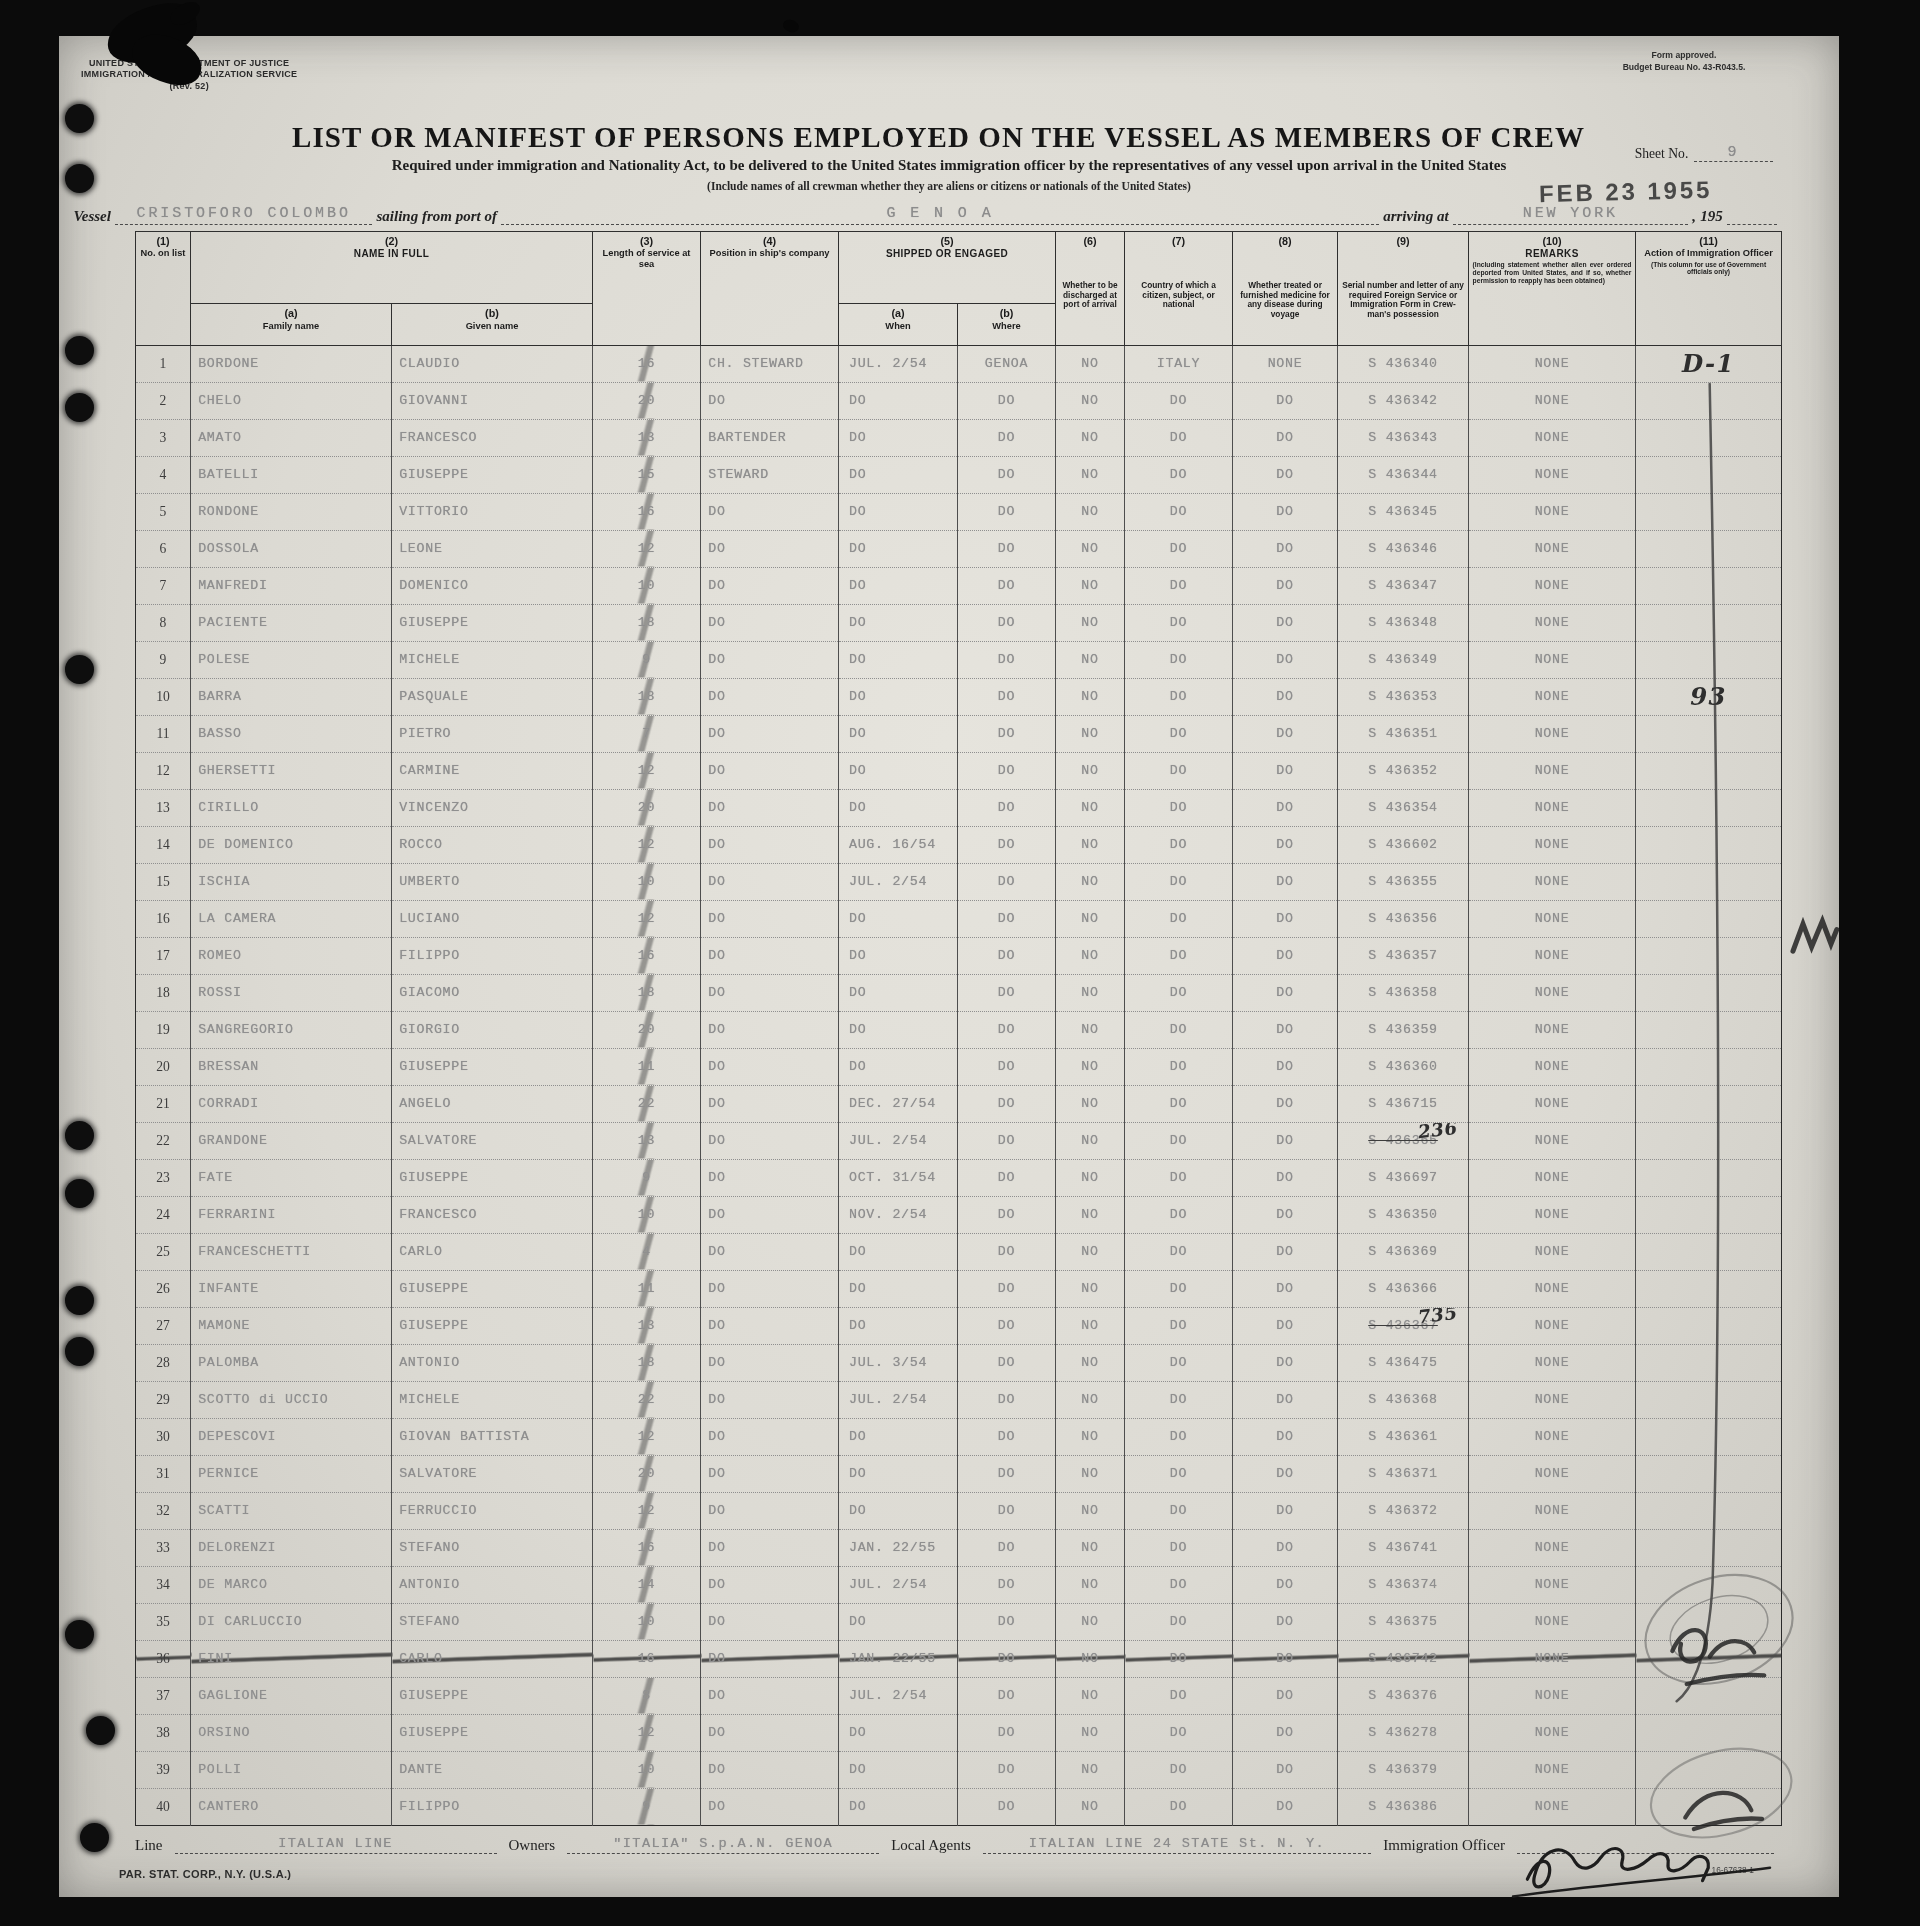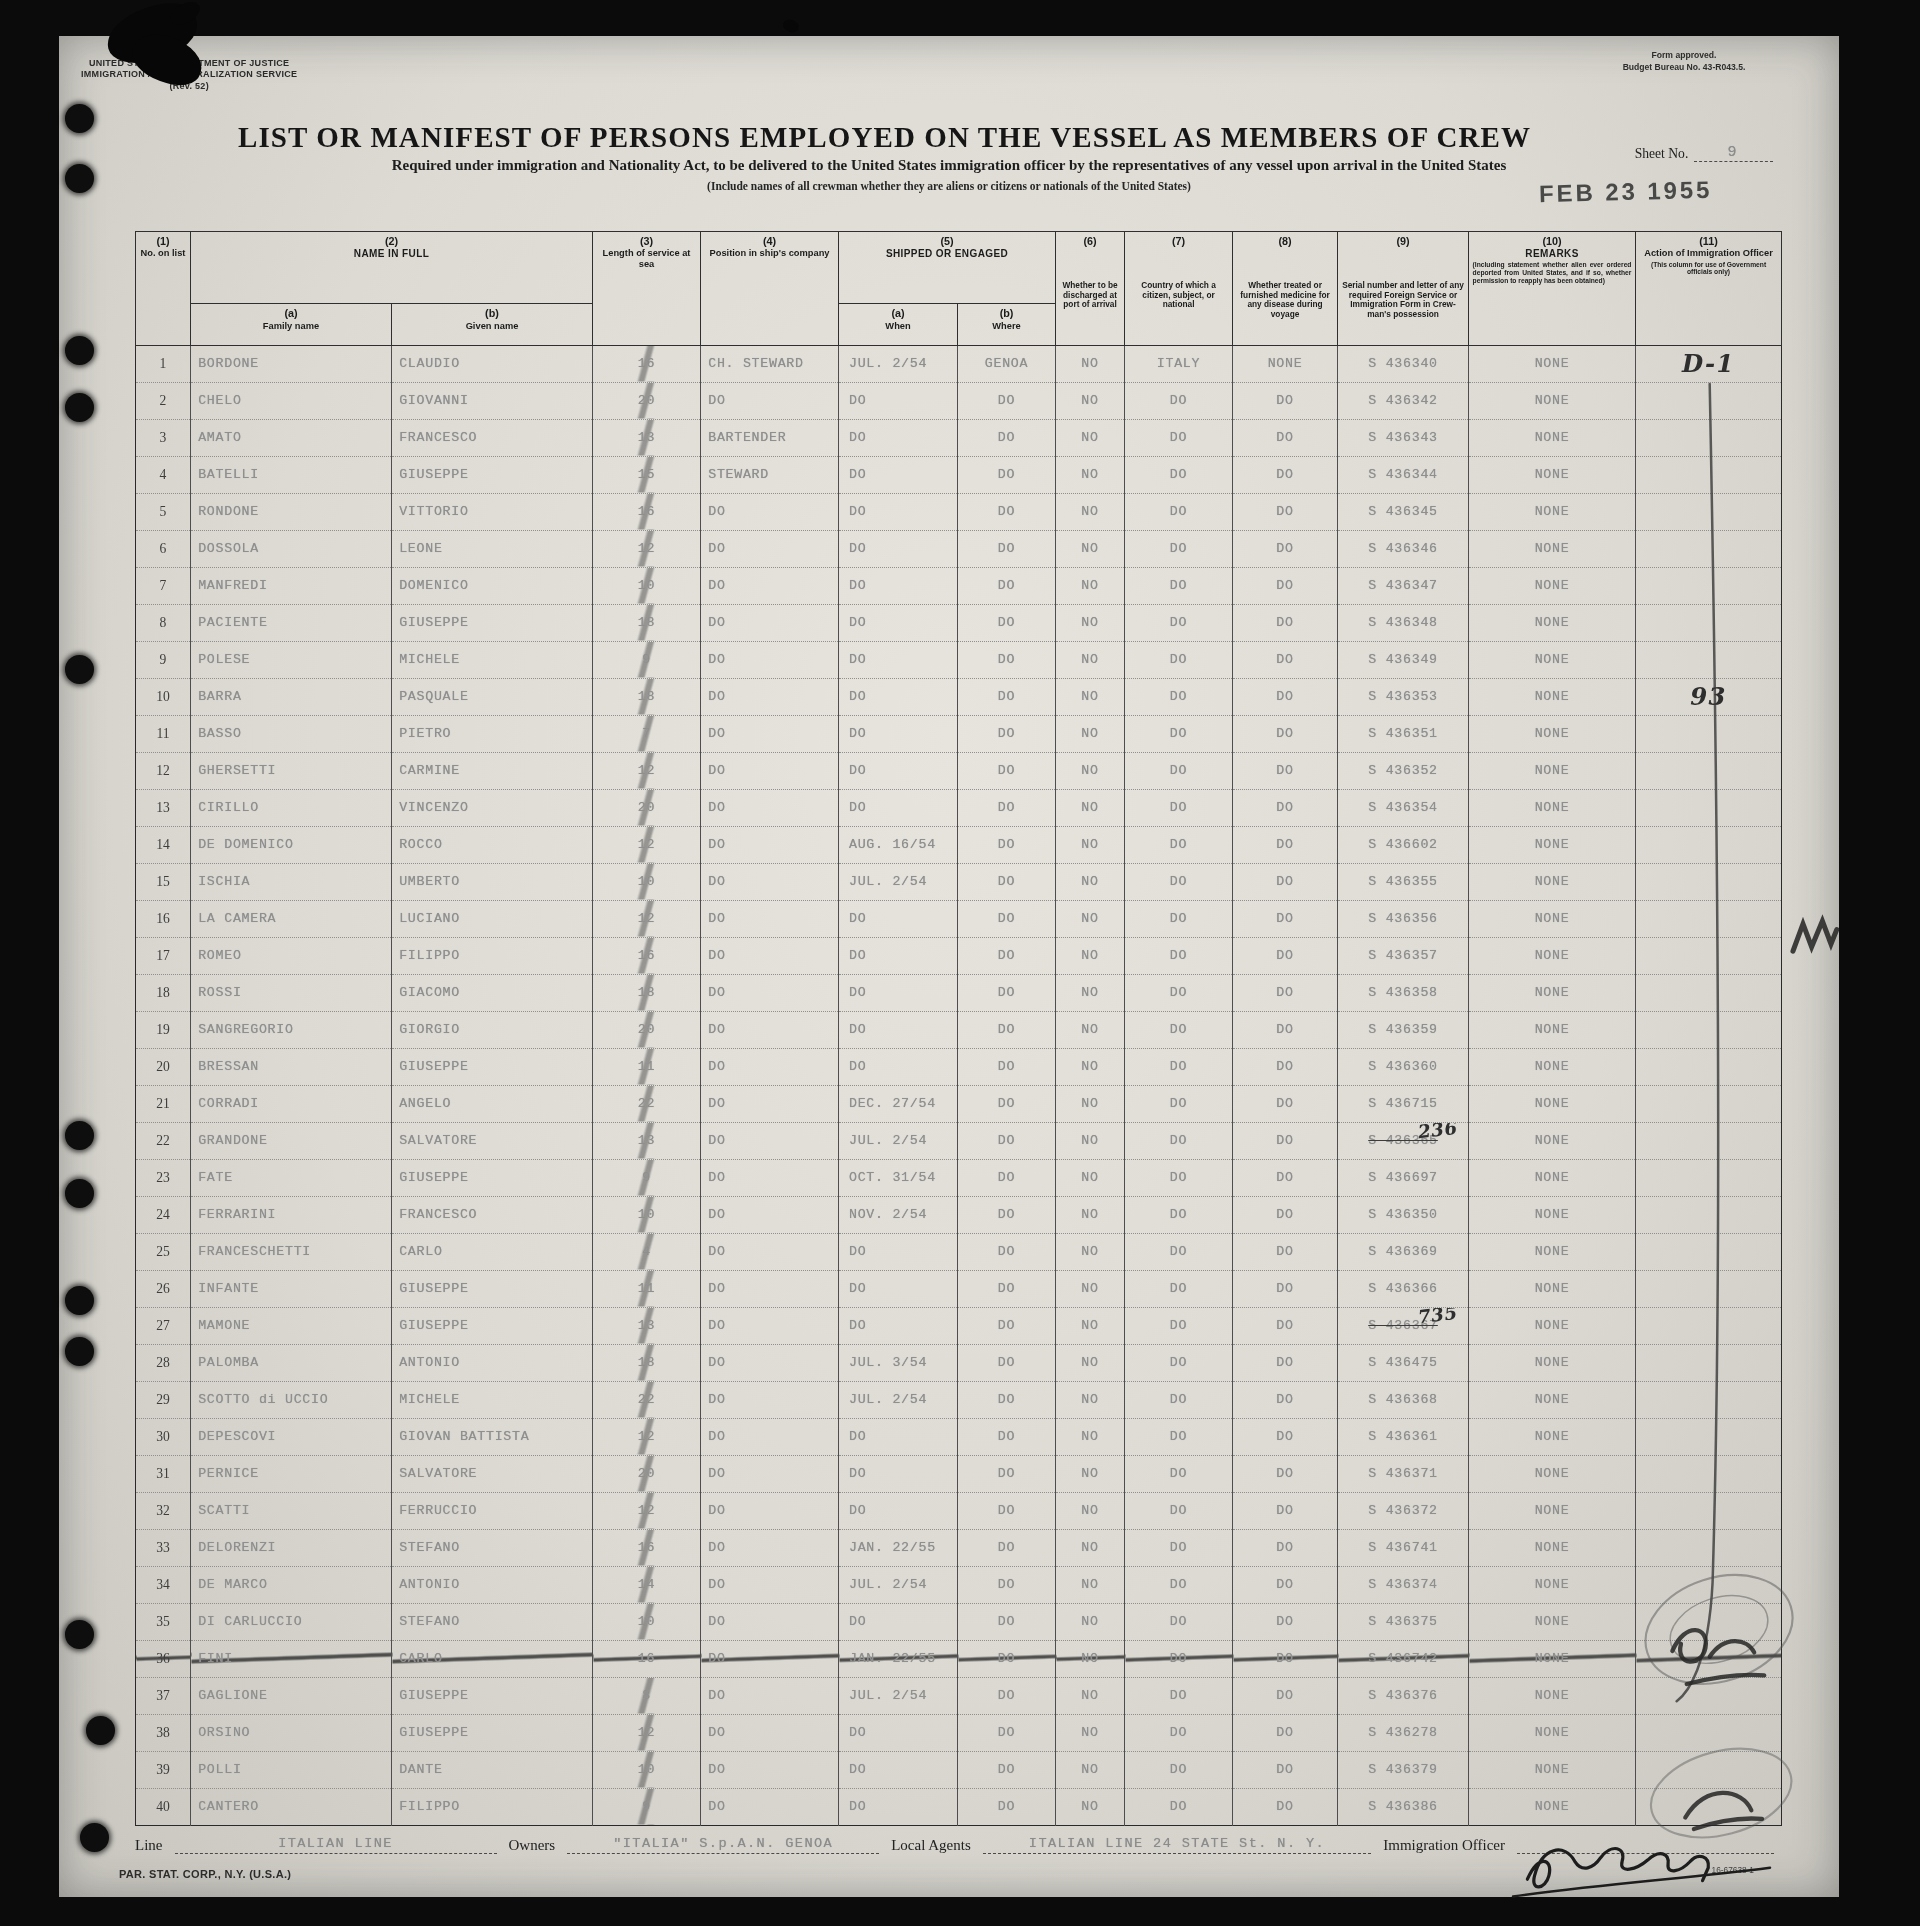--- a/index.html
+++ b/index.html
@@ -10,21 +10,21 @@
   .paper{
     position:absolute;left:59px;top:36px;width:1780px;height:1861px;
     background:radial-gradient(ellipse at 50% 38%, #e6e4dd 0%, #dcdad3 55%, #c8c6bf 100%);
     box-shadow:inset 0 0 43px rgba(40,40,40,.35);
   }
   
   .agency{position:absolute;left:18.7px;top:21.5px;width:223px;text-align:center;
     font-size:9px;font-weight:bold;color:#2b2b2b;line-height:1.3;letter-spacing:0.3px;}
   .approval{position:absolute;right:69px;top:14.4px;width:172px;text-align:center;
     font-size:8.6px;font-weight:bold;color:#2e2e2e;line-height:1.3;}
-  .title{position:absolute;left:179px;right:200px;top:85px;text-align:left;
+  .title{position:absolute;left:179px;right:200px;top:85px;text-align:center;
     font-family:"Liberation Serif",serif;font-weight:bold;font-size:29px;
     letter-spacing:1.1px;color:#161616;white-space:nowrap;}
   .sheet{position:absolute;right:66px;top:108px;display:flex;align-items:flex-end;gap:5.7px;}
   .sheet .flabel{font-size:13.6px;}
   .sheetfill{display:inline-block;width:79px;border-bottom:1.1px dashed #4a4a4a;text-align:center;}
   .sub1{position:absolute;left:29px;right:29px;top:121px;text-align:center;
     font-family:"Liberation Serif",serif;font-weight:bold;font-size:15px;color:#1d1d1d;}
   .note{position:absolute;left:29px;right:29px;top:144px;text-align:center;
     font-family:"Liberation Serif",serif;font-weight:bold;font-size:11.5px;color:#262626;}
   .datestamp{position:absolute;left:1480px;top:142px;
@@ -97,20 +97,31 @@
 
   <div class="title">LIST OR MANIFEST OF PERSONS EMPLOYED ON THE VESSEL AS MEMBERS OF CREW</div>
   <div class="sheet">
     <span class="flabel">Sheet No.</span>
     <span class="sheetfill"><span class="typedval">9</span></span>
   </div>
   <div class="sub1">Required under immigration and Nationality Act, to be delivered to the United States immigration officer by the representatives of any vessel upon arrival in the United States</div>
   <div class="note">(Include names of all crewman whether they are aliens or citizens or nationals of the United States)</div>
   <div class="datestamp">FEB 23 1955</div>
 
+  <div class="vesselline">
+    <span class="lbl">Vessel</span>
+    <span class="fill" style="width:237px;"><span class="typedval">CRISTOFORO COLOMBO</span></span>
+    <span class="lbl">sailing from port of</span>
+    <span class="fill grow"><span class="typedval">G E N O A</span></span>
+    <span class="lbl">arriving at</span>
+    <span class="fill" style="width:215px;"><span class="typedval">NEW YORK</span></span>
+    <span class="lbl">,</span>
+    <span class="lbl">195</span>
+    <span class="fill" style="width:30px;"></span>
+  </div>
 
   <table class="crewtable">
     <colgroup>
       <col style="width:55px">
         <col style="width:201px">
         <col style="width:201px">
       <col style="width:108px">
         <col style="width:138px">
         <col style="width:119px">
       <col style="width:98px">

